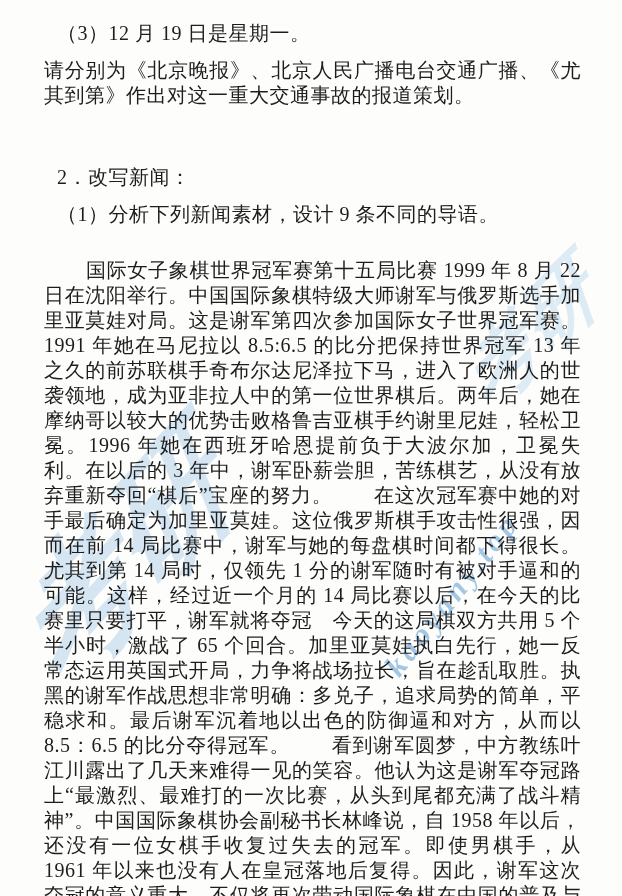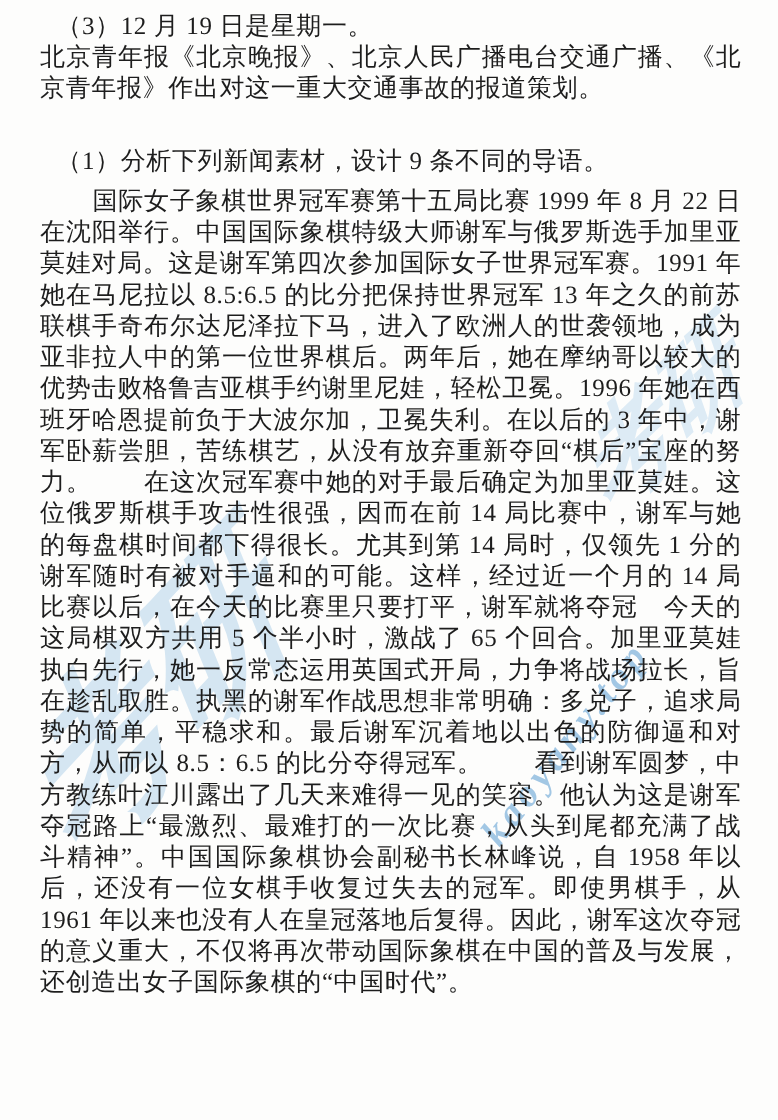--- a/index.html
+++ b/index.html
@@ -17,21 +17,21 @@
     font-family: "Liberation Serif", "DejaVu Serif", serif;
     color: #1d1d1d;
     box-sizing: border-box;
   }
   .content {
     position: relative;
     z-index: 2;
     padding: 9px 29px 0 32px;
   }
   .content p {
-    margin: 0;
+    margin: 12px;
     font-size: 20px;
     line-height: 25px;
     text-align: justify;
     letter-spacing: 0.5px;
   }
   .indent-small { text-indent: 13px; }
   .indent-para  { text-indent: 42px; }
   .section-gap  { height: 33px; }
   .article-gap  { height: 7px; }
 
@@ -80,24 +80,25 @@
 
 <div class="page">
 
   <div class="wm wm-logo-left">考研</div>
   <div class="wm wm-logo-top">考研</div>
   <div class="wm wm-site">kaoyany.top</div>
 
   <div class="content">
 
     <p class="indent-small">（3）12 月 19 日是星期一。</p>
-    <p>北京青年报《北京晚报》、北京人民广播电台交通广播、《北京青年报》作出对这一重大交通事故的报道策划。</p>
+    <p>请分别为《北京晚报》、北京人民广播电台交通广播、《尤其到第》作出对这一重大交通事故的报道策划。</p>
 
     <div class="section-gap"></div>
 
+    <p class="indent-small">2．改写新闻：</p>
     <p class="indent-small">（1）分析下列新闻素材，设计 9 条不同的导语。</p>
 
     <div class="article-gap"></div>
 
     <p class="indent-para">国际女子象棋世界冠军赛第十五局比赛 1999 年 8 月 22 日在沈阳举行。中国国际象棋特级大师谢军与俄罗斯选手加里亚莫娃对局。这是谢军第四次参加国际女子世界冠军赛。1991 年她在马尼拉以 8.5:6.5 的比分把保持世界冠军 13 年之久的前苏联棋手奇布尔达尼泽拉下马，进入了欧洲人的世袭领地，成为亚非拉人中的第一位世界棋后。两年后，她在摩纳哥以较大的优势击败格鲁吉亚棋手约谢里尼娃，轻松卫冕。1996 年她在西班牙哈恩提前负于大波尔加，卫冕失利。在以后的 3 年中，谢军卧薪尝胆，苦练棋艺，从没有放弃重新夺回“棋后”宝座的努力。　　在这次冠军赛中她的对手最后确定为加里亚莫娃。这位俄罗斯棋手攻击性很强，因而在前 14 局比赛中，谢军与她的每盘棋时间都下得很长。尤其到第 14 局时，仅领先 1 分的谢军随时有被对手逼和的可能。这样，经过近一个月的 14 局比赛以后，在今天的比赛里只要打平，谢军就将夺冠　今天的这局棋双方共用 5 个半小时，激战了 65 个回合。加里亚莫娃执白先行，她一反常态运用英国式开局，力争将战场拉长，旨在趁乱取胜。执黑的谢军作战思想非常明确：多兑子，追求局势的简单，平稳求和。最后谢军沉着地以出色的防御逼和对方，从而以 8.5：6.5 的比分夺得冠军。　　看到谢军圆梦，中方教练叶江川露出了几天来难得一见的笑容。他认为这是谢军夺冠路上“最激烈、最难打的一次比赛，从头到尾都充满了战斗精神”。中国国际象棋协会副秘书长林峰说，自 1958 年以后，还没有一位女棋手收复过失去的冠军。即使男棋手，从 1961 年以来也没有人在皇冠落地后复得。因此，谢军这次夺冠的意义重大，不仅将再次带动国际象棋在中国的普及与发展，还创造出女子国际象棋的“中国时代”。</p>
 
   </div>
 </div>
 
 </body></html>

